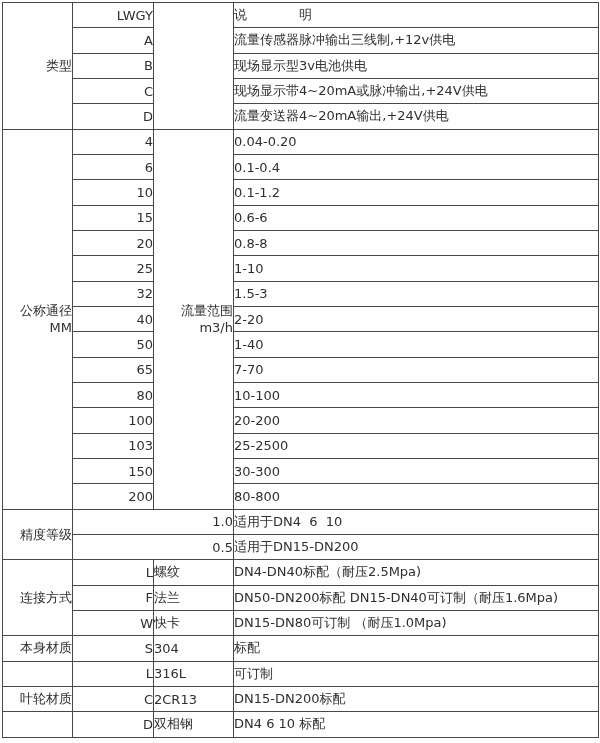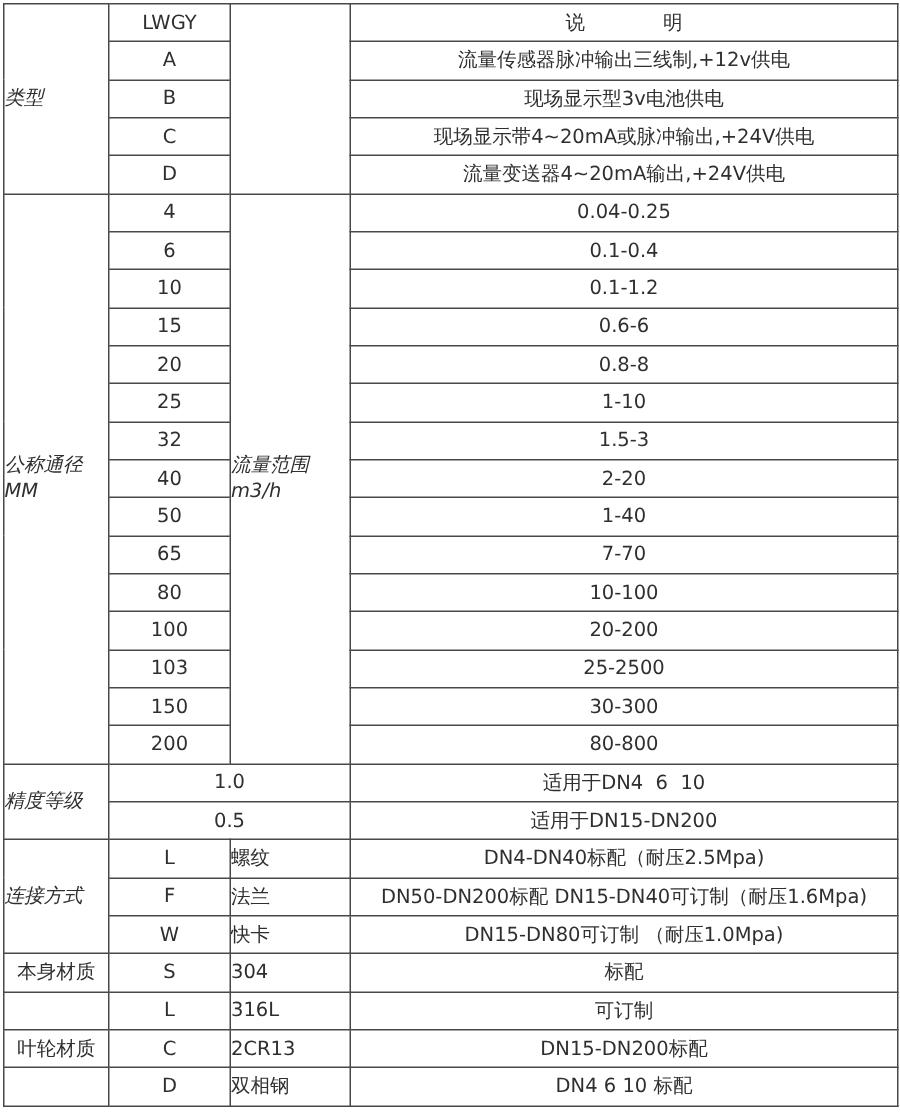--- a/index.html
+++ b/index.html
@@ -25,38 +25,37 @@
     color: #2f2f2f;
     padding: 0;
     overflow: hidden;
     vertical-align: middle;
   }
   col.c1 { width: 70px; }
   col.c2 { width: 81px; }
   col.c3 { width: 80px; }
   col.c4 { width: 365px; }
   td.grp {
-    text-align: left;
+    text-align: right;
     white-space: pre-line;
     line-height: 1.35;
-    font-style: italic;
   }
   td.grpleft {
-    text-align: center;
+    text-align: right;
     padding-left: 3px;
   }
-  td.code { text-align: center; }
+  td.code { text-align: right; }
   td.name {
     text-align: left;
     padding-left: 4px;
     white-space: pre;
     margin-left: 33px;
   }
   td.desc {
-    text-align: center;
+    text-align: left;
     padding-left: 4px;
     white-space: pre;
     margin-top: 23px;
   }
 </style>
 </head>
 <body>
 
 <table class="spec">
   <colgroup>
@@ -89,21 +88,21 @@
     <td class="code">D</td>
     <td class="desc">流量变送器4~20mA输出,+24V供电</td>
   </tr>
 
   <tr>
     <td class="grp" rowspan="15">公称通径
 MM</td>
     <td class="code">4</td>
     <td class="grp" rowspan="15">流量范围
 m3/h</td>
-    <td class="desc">0.04-0.25</td>
+    <td class="desc">0.04-0.20</td>
   </tr>
   <tr>
     <td class="code">6</td>
     <td class="desc">0.1-0.4</td>
   </tr>
   <tr>
     <td class="code">10</td>
     <td class="desc">0.1-1.2</td>
   </tr>
   <tr>

